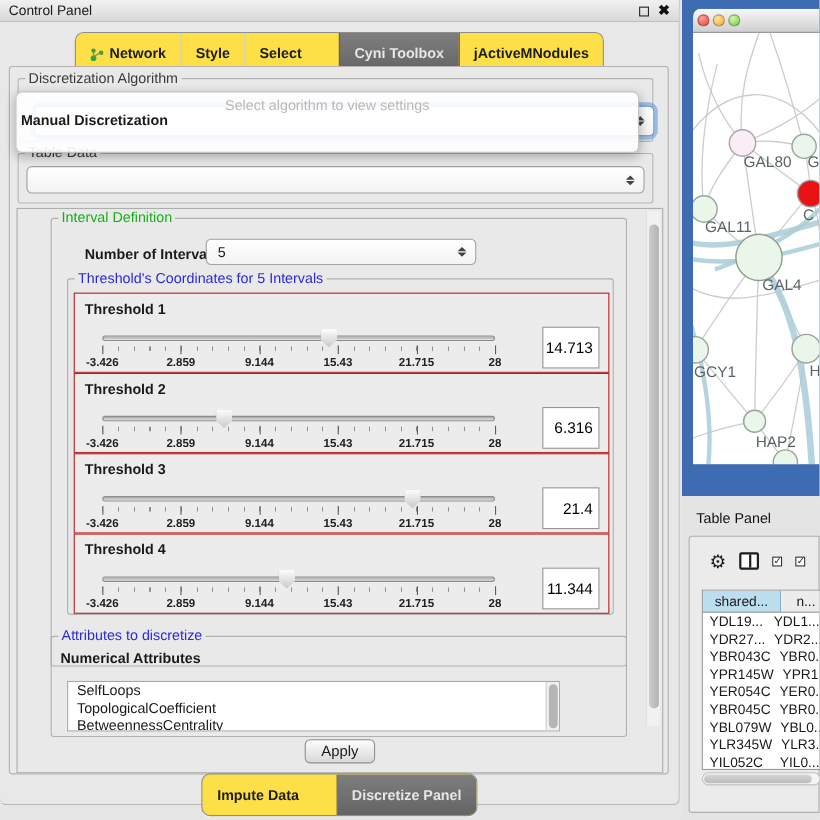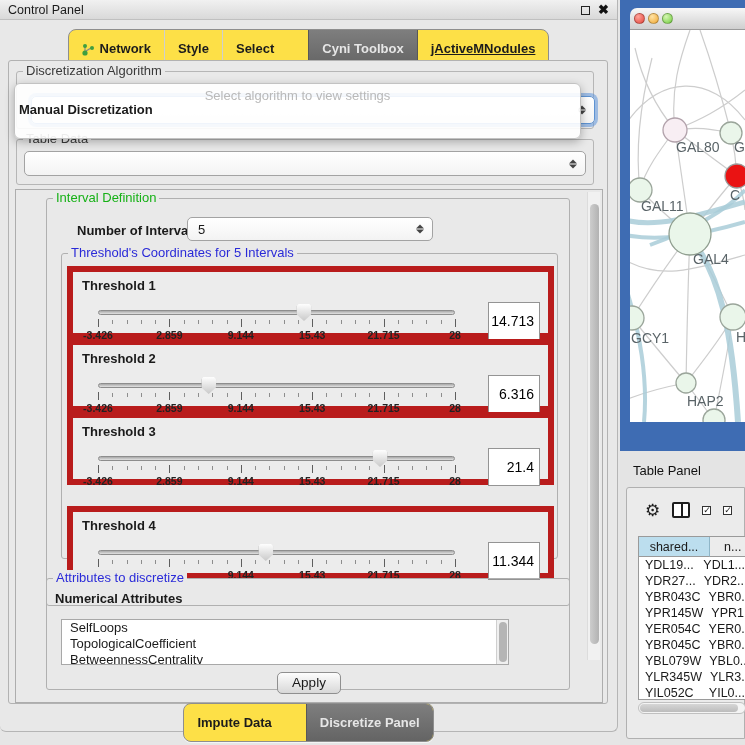--- a/index.html
+++ b/index.html
@@ -19,21 +19,21 @@
 
   
   .tabbar { position:absolute; left:0; right:0; display:flex; justify-content:center; }
   .segmented { display:inline-flex; border:1px solid #8e8e8e; border-radius:8px;
     background:#fde047; overflow:hidden; height:39px; box-shadow:0 1px 0 rgba(255,255,255,.6); }
   .seg { display:flex; align-items:center; gap:5px; padding:0 13px; font-size:13px;
     font-weight:bold; color:#1c1c1c; border-left:1px solid #cfcfcf; cursor:default; }
   .seg:first-child { border-left:none; }
   .seg.active { background:linear-gradient(#7e7e7e,#646464); color:#e6e6e6;
     border-left-color:#585858;margin-left:21px; }
-  .seg.active + .seg { border-left-color:#585858;text-decoration:underline; }
+  .seg.active + .seg { border-left-color:#585858; }
 
   #main-container { position:absolute; left:8px; top:60px; width:600px; height:644px;
     border:1px solid #b2b2b2; border-radius:3px; background:#e9e9e9; }
 
   .grp { position:absolute; border:1px solid #b6b6b6; border-radius:3px; }
   .grp-legend { position:absolute; top:-9px; left:6px; background:#e9e9e9;
     padding:0 3px; font-size:13px; white-space:nowrap; }
   .leg-dark { color:#3a3a3a; }
   .leg-green { color:var(--legend-green,#16b116); }
   .leg-blue { color:var(--legend-blue,#2a2ad8); }
@@ -59,21 +59,21 @@
   
   #scrollpanel { position:absolute; left:6px; top:128px; width:588px; height:514px;
     border:1px solid #adadad; background:#e9e9e9; }
   .vscroll { position:absolute; right:2px; top:2px; width:13px; bottom:42px;
     background:#f1f1f1; border-left:1px solid #dcdcdc; }
   .vthumb { position:absolute; left:2px; width:9px; border-radius:5px;
     background:linear-gradient(90deg,#cdcdcd,#b2b2b2); }
 
   
   .thr { position:absolute; left:5px; width:487px; height:73px;
-    background:#ececec; border:6px solid #b91c1c; }
+    background:#ececec; border:1px solid #b91c1c; }
   .thr-label { position:absolute; left:9px; top:6px; font-size:13px; font-weight:bold; }
   .sliderbox { position:absolute; left:25px; top:34px; width:357px; height:36px; }
   .track { position:absolute; left:0; right:0; top:4px; height:5px; border-radius:3px;
     background:linear-gradient(#a8a8a8,#e2e2e2); border:1px solid #8d8d8d; }
   .thumb { position:absolute; top:-2px; width:15px; height:17px; transform:translateX(-50%);
     background:linear-gradient(#fefefe,#c9c9c9);
     clip-path:polygon(50% 100%,0 60%,0 14%,14% 0,86% 0,100% 14%,100% 60%);
     filter:drop-shadow(0 0 1px #777); }
   .tickrow { position:absolute; left:0; right:0; top:14px; height:6px;
     background-image:repeating-linear-gradient(90deg,#8d8d8d 0 1px,transparent 1px 14.28px);
@@ -292,21 +292,21 @@
                 <span class="majtick" style="left: 60%;"></span>
                 <span class="scale-lab" style="left: 60%;">15.43</span>
                 <span class="majtick" style="left: 80%;"></span>
                 <span class="scale-lab" style="left: 80%;">21.715</span>
                 <span class="majtick" style="left: 100%;"></span>
                 <span class="scale-lab" style="left: 100%;">28</span>
               </div>
             <input class="valbox" value="21.4" style="">
           </div>
 
-          <div class="thr" style="top:231px;margin-top:21px;">
+          <div class="thr" style="top:231px;">
             <span class="thr-label">Threshold 4</span>
             <div class="sliderbox">
               <div class="track"></div>
               <div class="thumb" style="left: 47%;"></div>
               <div class="tickrow"></div>
               <div></div>
             <span class="majtick" style="left: 0%;"></span>
                 <span class="scale-lab" style="left: 0%;">-3.426</span>
                 <span class="majtick" style="left: 20%;"></span>
                 <span class="scale-lab" style="left: 20%;">2.859</span>
@@ -317,21 +317,21 @@
                 <span class="majtick" style="left: 80%;"></span>
                 <span class="scale-lab" style="left: 80%;">21.715</span>
                 <span class="majtick" style="left: 100%;"></span>
                 <span class="scale-lab" style="left: 100%;">28</span>
               </div>
             <input class="valbox" value="11.344" style="">
           </div>
         </div>
       </div>
 
-      <div class="grp" style="left:30px; top:388px; width:524px; height:112px; border-color:#b0b0b0;">
+      <div class="grp" style="left:30px; top:388px; width:524px; height:92px; border-color:#b0b0b0;">
         <span class="grp-legend leg-blue">Attributes to discretize</span>
         <span class="bold13" style="left:8px; top:12px;">Numerical Attributes</span>
         <div id="attr-list">
           <div>
               <div class="litem">SelfLoops</div>
               <div class="litem">TopologicalCoefficient</div>
               <div class="litem">BetweennessCentrality</div>
             </div>
           <div class="list-scroll">
             <div class="list-thumb"></div>

